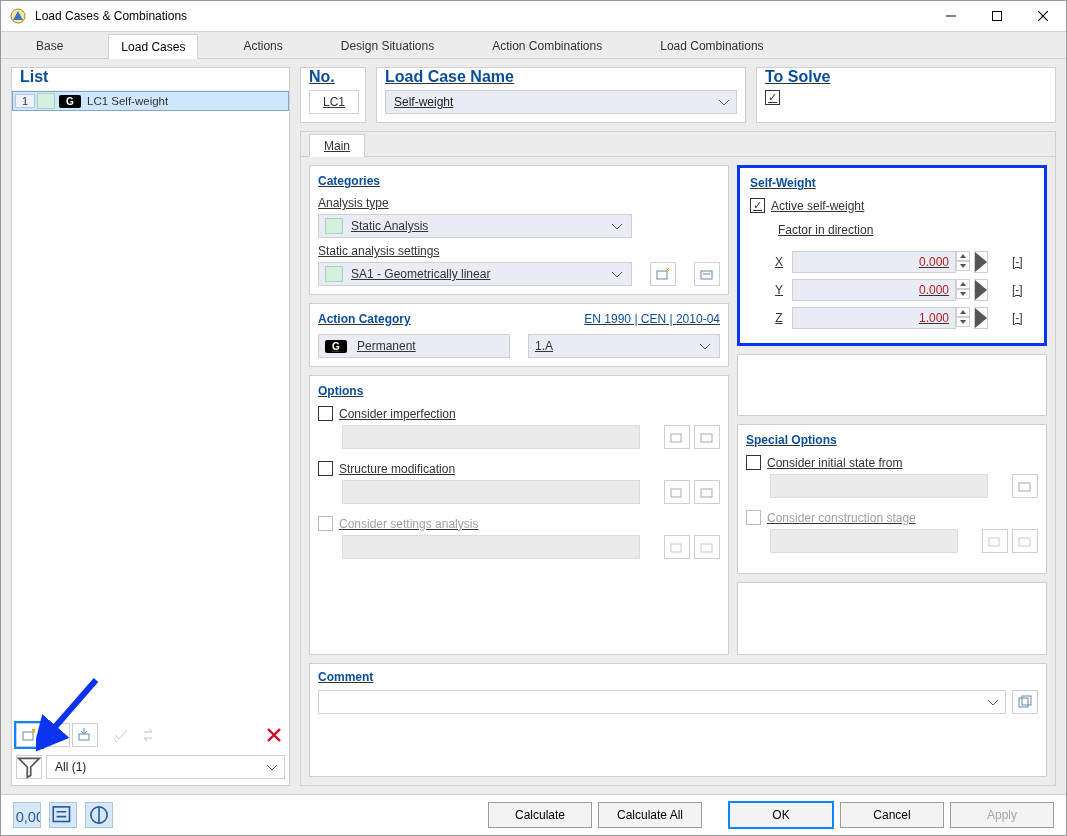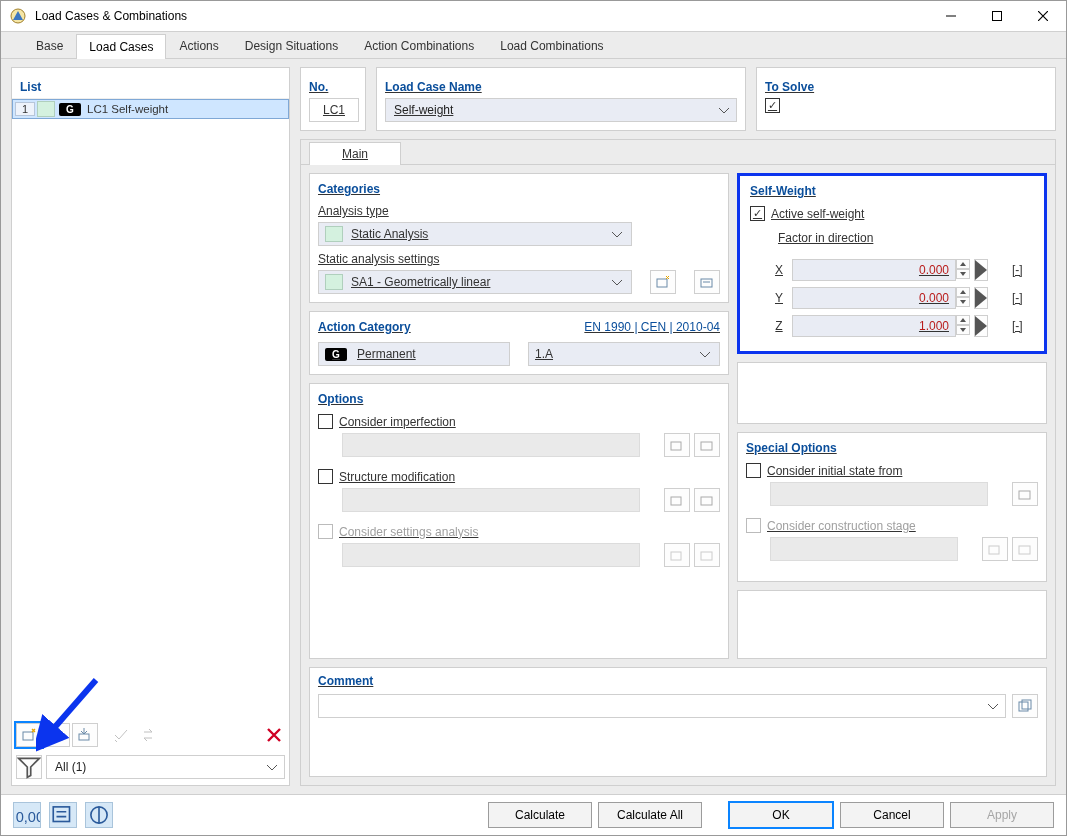--- a/index.html
+++ b/index.html
@@ -17,32 +17,32 @@
   .titlebar{height:30px;display:flex;align-items:center;padding:0 0 0 8px;
             border-bottom:1px solid #d0d0d0;background:#fff;}
   .titlebar .app-icon{width:18px;height:18px;margin-right:8px;}
   .titlebar .title{flex:0 0 auto;font-size:12px;color:#000;}
   .titlebar .spacer{flex:1;}
   .winbtn{width:46px;height:30px;display:flex;align-items:center;justify-content:center;}
   .winbtn svg{width:10px;height:10px;}
 
   
   .tabs{height:26px;background:#ececec;display:flex;align-items:flex-end;
-        padding:0 0 0 22px;border-bottom:1px solid #cfcfcf;}
+        padding:0 0 0 22px;border-bottom:1px solid #cfcfcf;gap:32px;}
   .tab{padding:5px 12px 5px;border:1px solid transparent;border-bottom:none;
        color:#333;cursor:default;font-size:12px;}
   .tab.active{background:#fff;border-color:#cfcfcf;color:#000;position:relative;top:1px;}
 
   
   .clientbox{flex:1;padding:8px 10px 8px 10px;background:#ececec;display:flex;gap:10px;}
   .panel{background:#fff;border:1px solid #cfcfcf;display:flex;flex-direction:column;}
   .left{width:300px;}
   .right{flex:1;display:flex;flex-direction:column;gap:8px;text-decoration:underline;}
 
-  .panel-title{font-size:12px;color:var(--blue);font-weight:700;padding:12px 8px 4px;}
+  .panel-title{font-size:16px;color:var(--blue);font-weight:700;padding:0 8px 4px;}
 
   
   .list{flex:1;border-top:1px solid #eee;overflow:auto;}
   .list-row{display:flex;align-items:center;height:18px;background:var(--sel);
             border:1px solid #7fa8d6;margin:0;padding:0 2px;}
   .badge{color:#fff;background:#000;font-size:10px;font-weight:700;width:22px;
          text-align:center;border-radius:2px;margin-right:6px;padding:1px 0;}
   .list-idx{width:18px;text-align:center;color:#333;font-size:11px;
             border:1px solid #b7c6da;background:#eef3fb;margin-right:2px}
   .chip{width:16px;height:14px;background:#d4f1df;margin-right:4px;border:1px solid #b0cfbd;}
@@ -77,21 +77,21 @@
   .solve-body{padding:0 8px;}
   .chk{display:flex;align-items:center;gap:6px;}
   .chkbox{width:13px;height:13px;border:1px solid #333;display:flex;align-items:center;
           justify-content:center;background:#fff;}
   .chkbox.checked::after{content:"✓";font-size:11px;line-height:11px;}
   .chkbox.disabled{border-color:#bbb;color:#bbb}
 
   
   .maintabs{height:24px;background:#ececec;display:flex;align-items:flex-end;
             padding-left:8px;border-bottom:1px solid #cfcfcf;}
-  .maintab{padding:4px 32px;border:1px solid #cfcfcf;border-bottom:none;background:#fff;
+  .maintab{padding:4px 14px;border:1px solid #cfcfcf;border-bottom:none;background:#fff;
            font-size:12px;color:#333;position:relative;top:1px;}
   .grid{flex:1;display:grid;grid-template-columns:1fr 310px;gap:8px;padding:8px;
         background:#ececec;}
 
   .section{border:1px solid #cfcfcf;background:#fff;padding:8px;}
   .section h4{margin:0 0 8px 0;font-size:12px;color:var(--blue);font-weight:700;}
   .label{color:#333;font-size:12px;margin:6px 0 4px;}
   .inputbox{height:22px;border:1px solid #cfcfcf;background:var(--field);
             display:flex;align-items:center;padding:0 6px;}
   .inputbox .swatch{width:16px;height:14px;background:#d4f1df;margin-right:8px;border:1px solid #b0cfbd}

